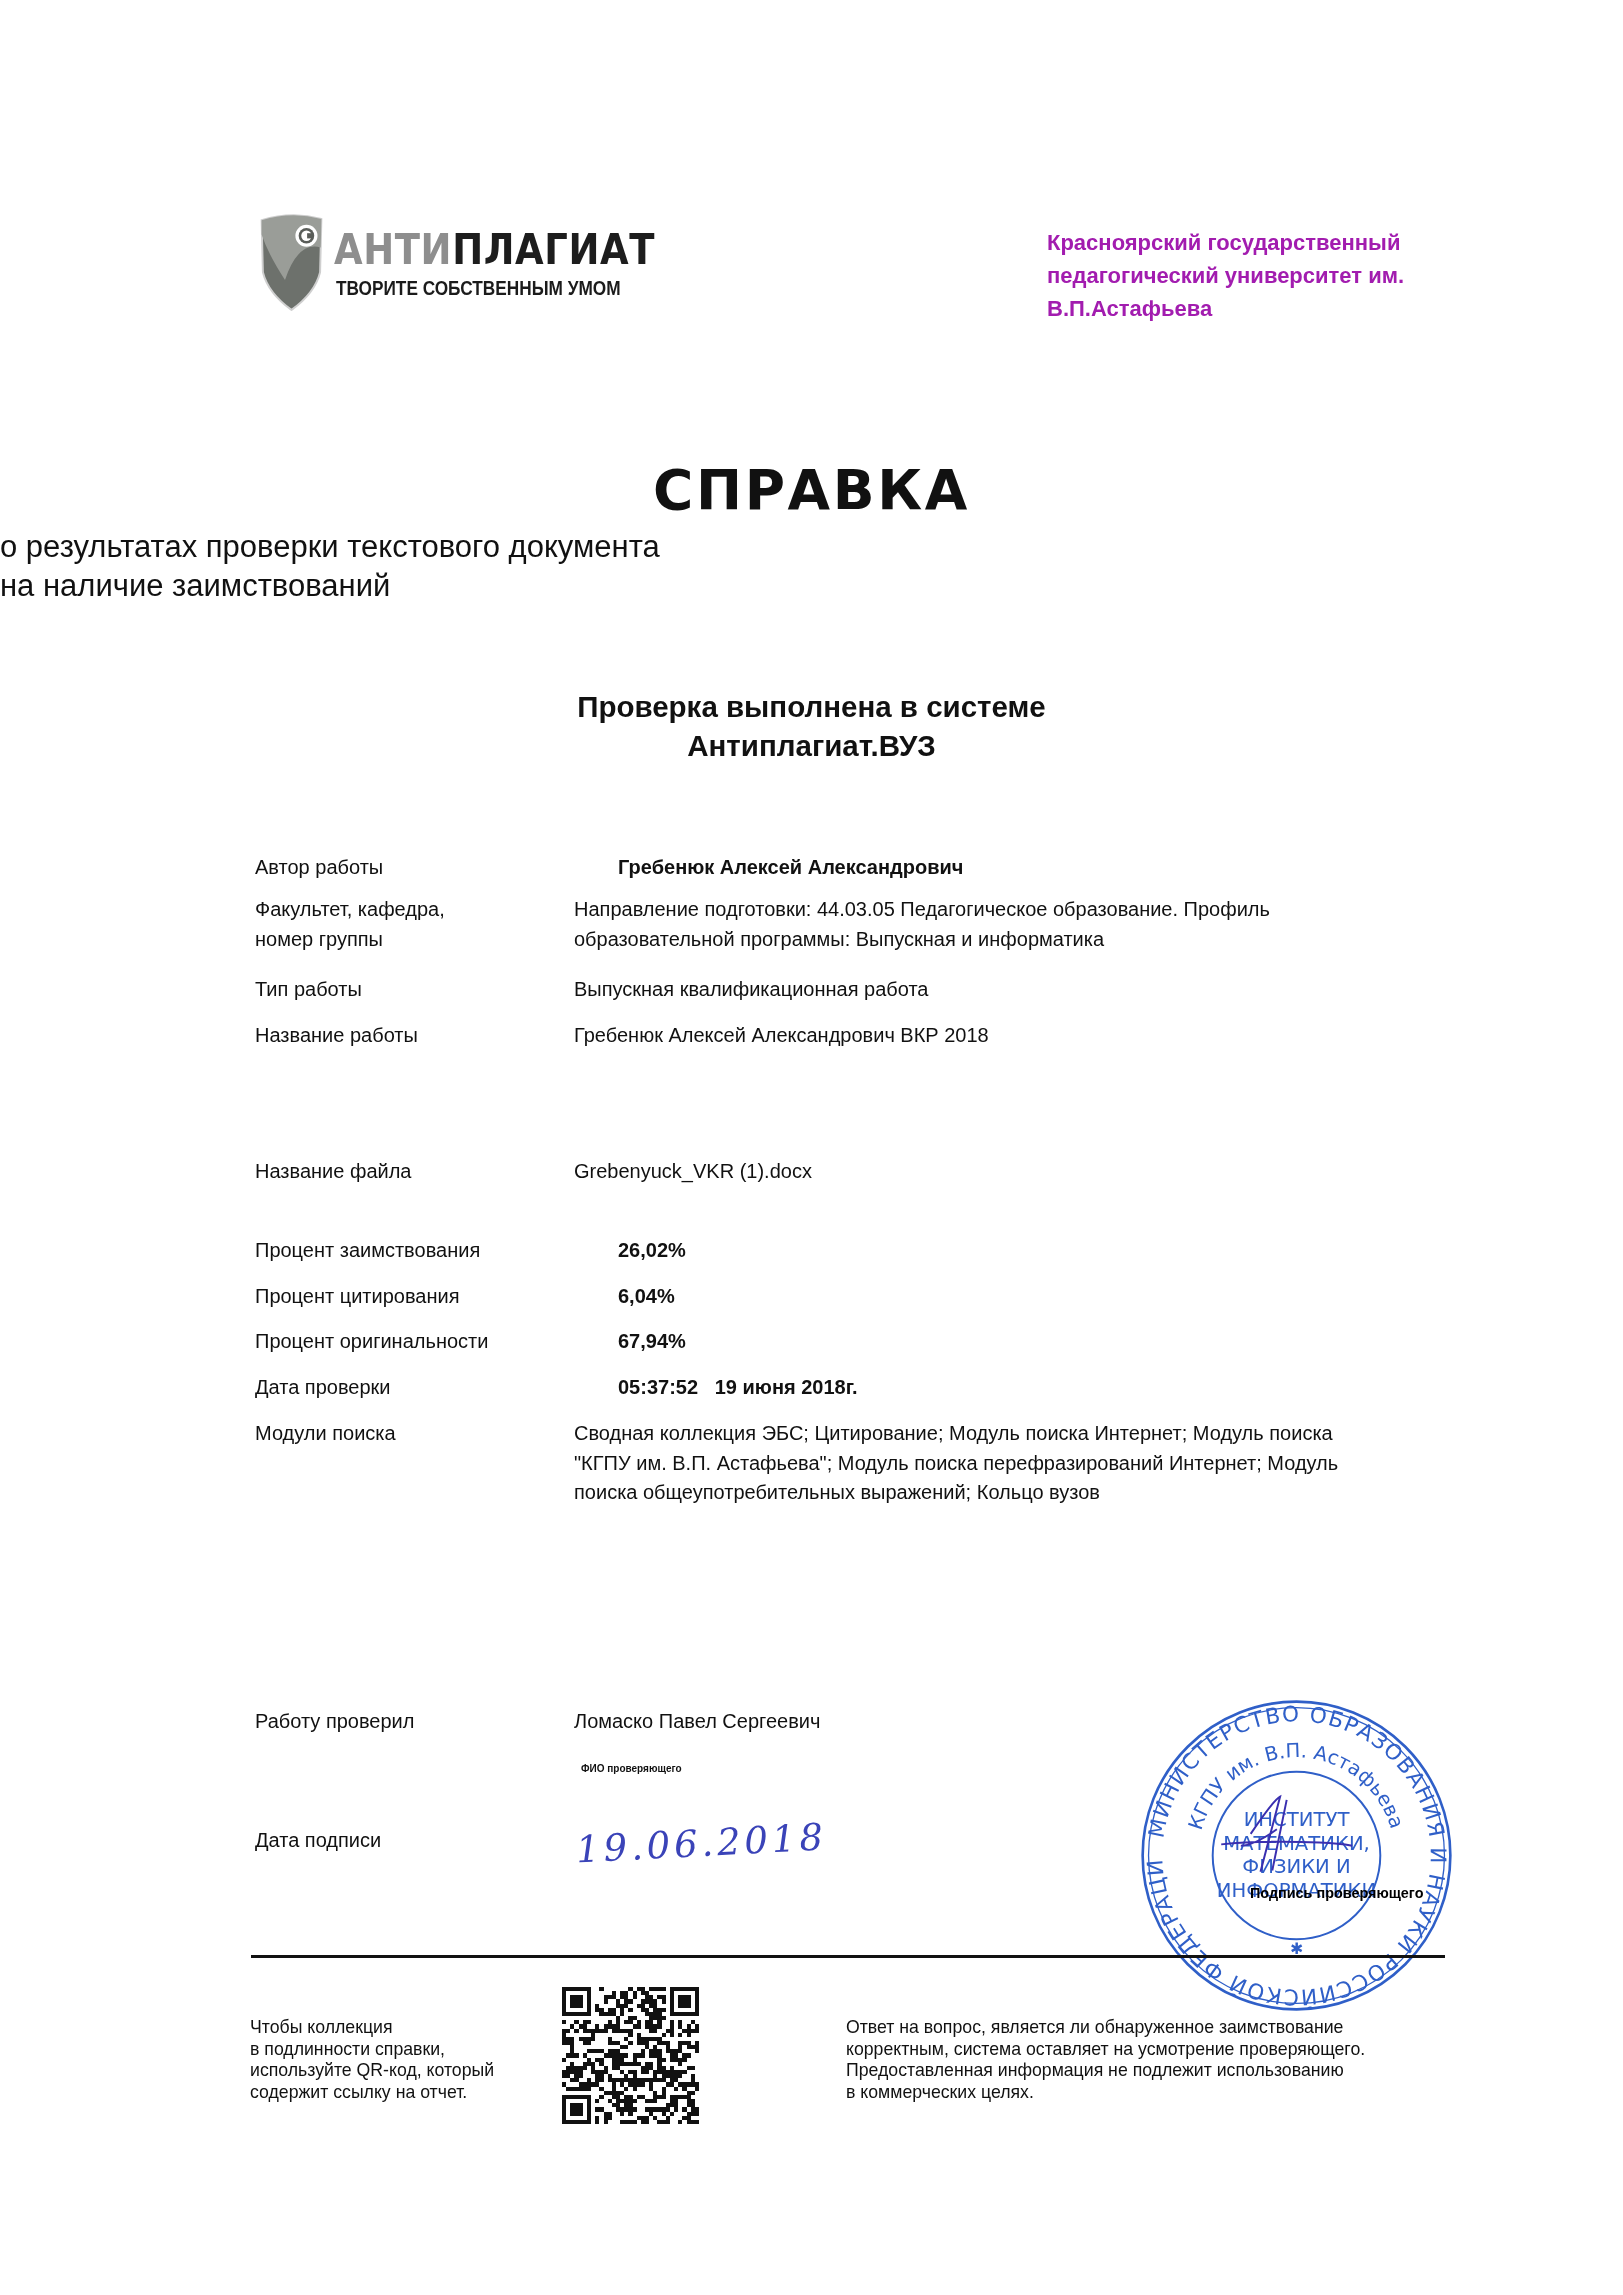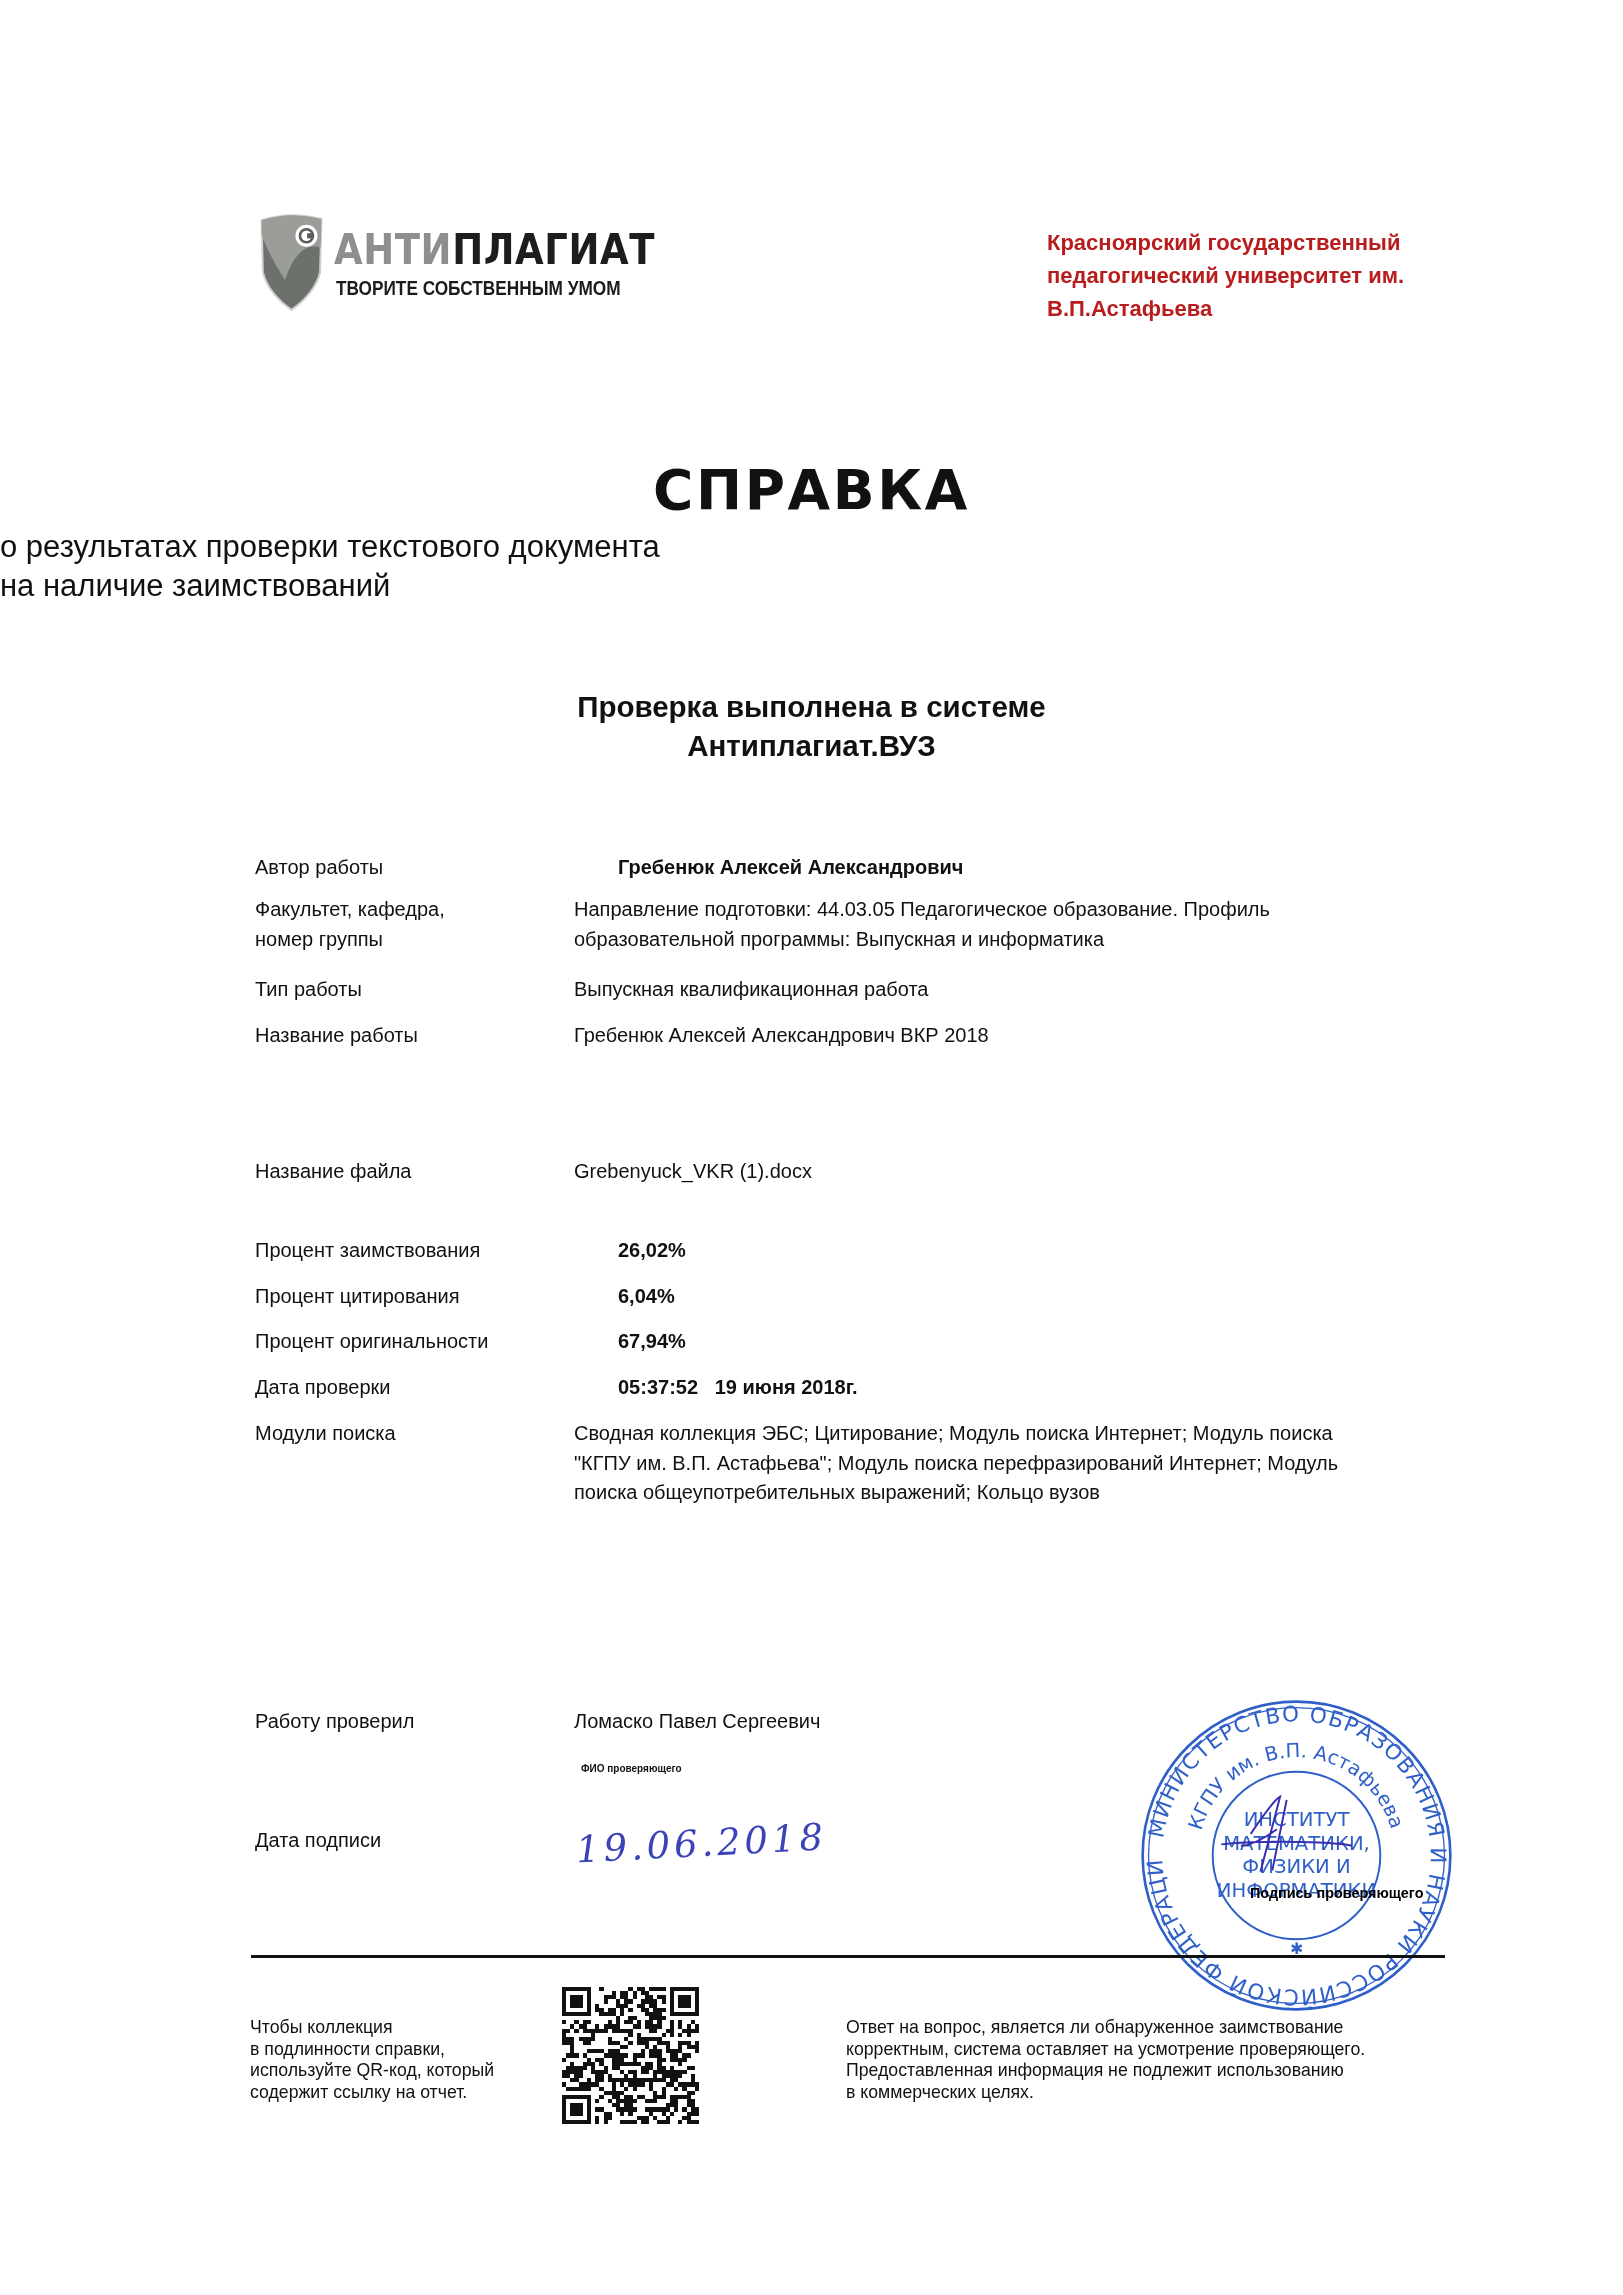--- a/index.html
+++ b/index.html
@@ -18,21 +18,21 @@
     font-family: "DejaVu Sans", sans-serif; transform: scaleX(0.86); transform-origin: left top;
   }
   #logo .brand .light { color: #8e8e8e; }
   #logo .brand .dark { color: #1d1d1d; }
   #logo .tagline {
     position: absolute; left: 77px; top: 69px; font-weight: bold; font-size: 19.6px;
     white-space: nowrap; color: #1b1b1b; transform: scaleX(0.88); transform-origin: left top;
   }
   #org {
     left: 1047px; top: 226px; width: 406px; font-weight: bold; font-size: 22px;
-    line-height: 33px; color: #b91c1c;
+    line-height: 33px; color: #a21caf;
   }
 
   
   #title {
     left: 0; width: 1623px; top: 458px; text-align: center; font-weight: bold;
     font-size: 55px; letter-spacing: 2.6px; font-family: "DejaVu Sans", sans-serif;
   }
   #subtitle {
     left: 0; width: 1623px; top: 527px; text-align: left; font-weight: normal;
     font-size: 31px; line-height: 39px;

